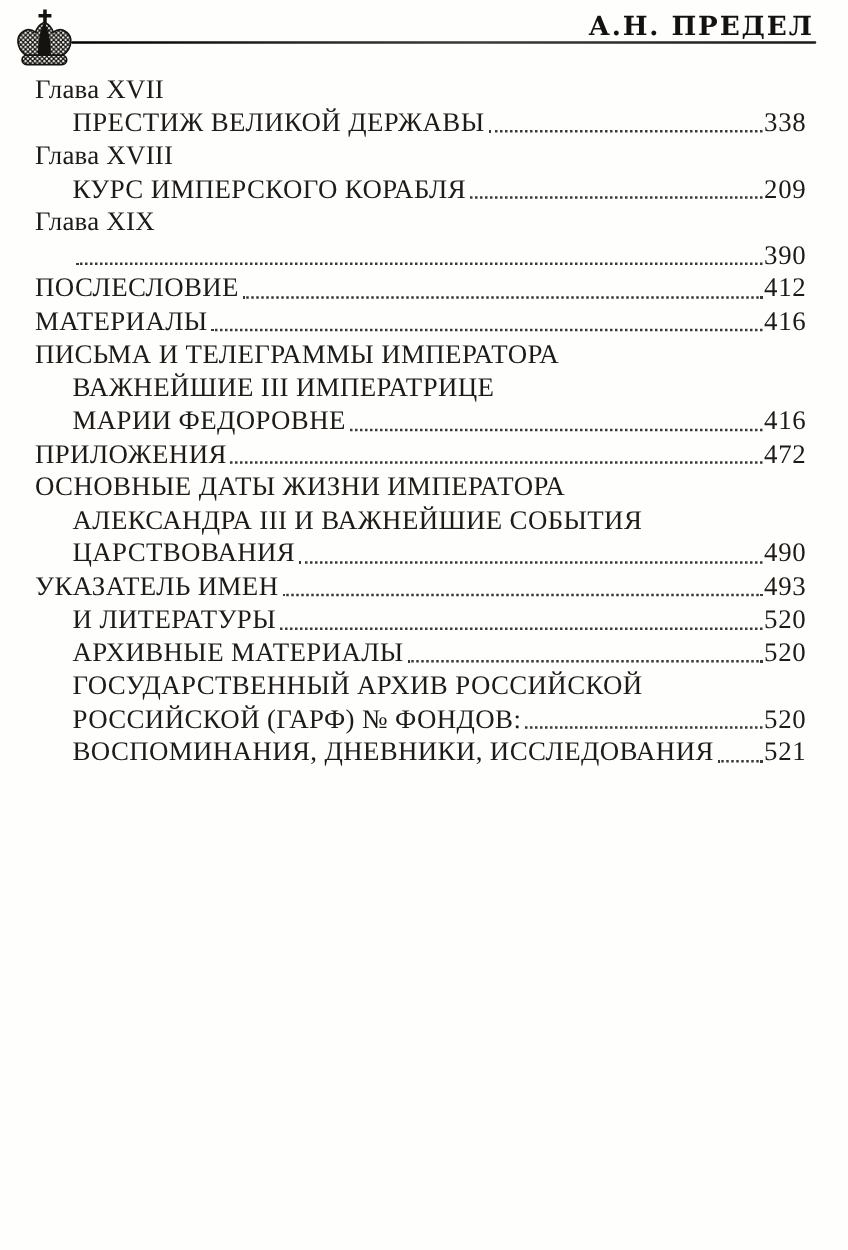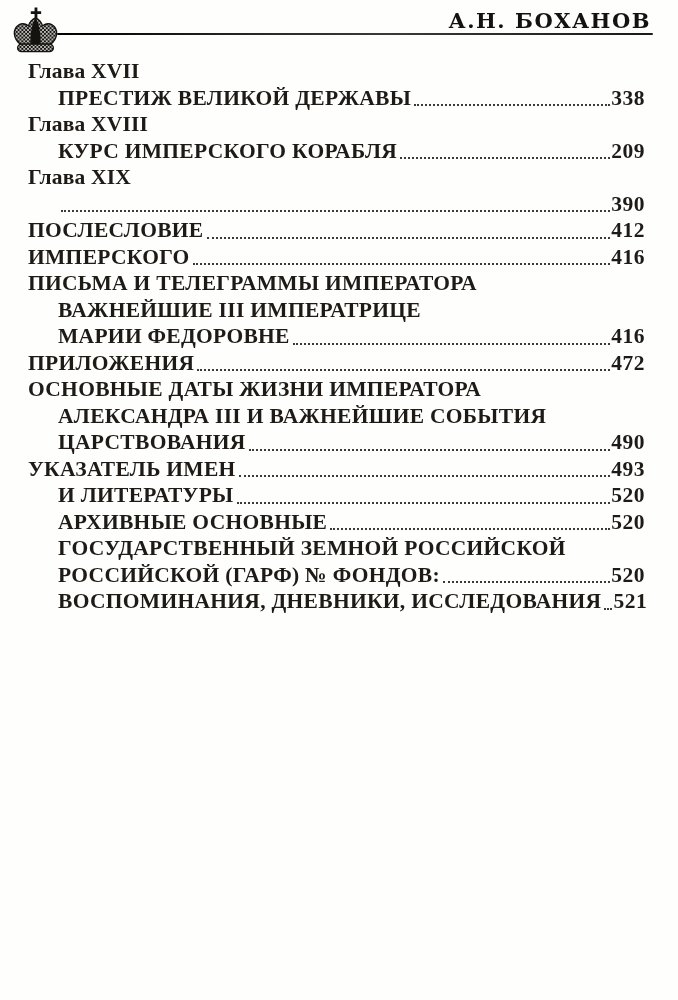--- a/index.html
+++ b/index.html
@@ -45,21 +45,20 @@
   .toc {
     margin-top: 1px;
     padding-right: 33px;
   }
   .line {
     display: flex;
     align-items: baseline;
     height: 26.5px;
     font-size: 21.5px;
     white-space: nowrap;
-    font-weight: bold;
   }
   .indent-0 { padding-left: 28px; }
   .indent-1 { padding-left: 58px; }
   .line .t { letter-spacing: 0.3px; }
   .chapter .t { letter-spacing: 0.2px; }
   .leader {
     flex: 1 1 auto;
     min-width: 8px;
     height: 0;
     border-bottom: 2px dotted #3d3a36;
@@ -96,21 +95,21 @@
                  L 41 40
                  C 44.5 37.5, 47 34, 47.5 29
                  C 48 21, 40 15, 32.5 20.5
                  C 31.5 17, 29 14, 25 12 Z" fill="url(#ht)" stroke="#15130f" stroke-width="1.4"></path>
 
         <path d="M25 12 C 21.5 18, 19.5 27, 19.5 40 L 30.5 40 C 30.5 27, 28.5 18, 25 12 Z" fill="#15130f"></path>
 
         <rect x="6" y="40" width="38" height="8" rx="4" fill="url(#ht)" stroke="#15130f" stroke-width="1.4"></rect>
       </svg>
     </span>
-    <div class="author">А.Н. БОХАНОВ</div>
+    <div class="author">А.Н. ПРЕДЕЛ</div>
     <div class="header-rule"></div>
   </div>
 
   <div class="toc">
       <div class="line indent-0 chapter">
         <span class="t">Глава XVII</span>
       </div>
       <div class="line indent-1">
         <span class="t">ПРЕСТИЖ ВЕЛИКОЙ ДЕРЖАВЫ</span>
         <span class="leader"></span>
@@ -130,21 +129,21 @@
       <div class="line indent-1">
         <span class="leader"></span>
         <span class="pg">390</span>
       </div>
       <div class="line indent-0">
         <span class="t">ПОСЛЕСЛОВИЕ</span>
         <span class="leader"></span>
         <span class="pg">412</span>
       </div>
       <div class="line indent-0">
-        <span class="t">ИМПЕРСКОГО</span>
+        <span class="t">МАТЕРИАЛЫ</span>
         <span class="leader"></span>
         <span class="pg">416</span>
       </div>
       <div class="line indent-0">
         <span class="t">ПИСЬМА И ТЕЛЕГРАММЫ ИМПЕРАТОРА</span>
       </div>
       <div class="line indent-1">
         <span class="t">ВАЖНЕЙШИЕ III ИМПЕРАТРИЦЕ</span>
       </div>
       <div class="line indent-1">
@@ -172,26 +171,26 @@
         <span class="t">УКАЗАТЕЛЬ ИМЕН</span>
         <span class="leader"></span>
         <span class="pg">493</span>
       </div>
       <div class="line indent-1">
         <span class="t">И ЛИТЕРАТУРЫ</span>
         <span class="leader"></span>
         <span class="pg">520</span>
       </div>
       <div class="line indent-1">
-        <span class="t">АРХИВНЫЕ ОСНОВНЫЕ</span>
+        <span class="t">АРХИВНЫЕ МАТЕРИАЛЫ</span>
         <span class="leader"></span>
         <span class="pg">520</span>
       </div>
       <div class="line indent-1">
-        <span class="t">ГОСУДАРСТВЕННЫЙ ЗЕМНОЙ РОССИЙСКОЙ</span>
+        <span class="t">ГОСУДАРСТВЕННЫЙ АРХИВ РОССИЙСКОЙ</span>
       </div>
       <div class="line indent-1">
         <span class="t">РОССИЙСКОЙ (ГАРФ) № ФОНДОВ:</span>
         <span class="leader"></span>
         <span class="pg">520</span>
       </div>
       <div class="line indent-1">
         <span class="t">ВОСПОМИНАНИЯ, ДНЕВНИКИ, ИССЛЕДОВАНИЯ</span>
         <span class="leader"></span>
         <span class="pg">521</span>

